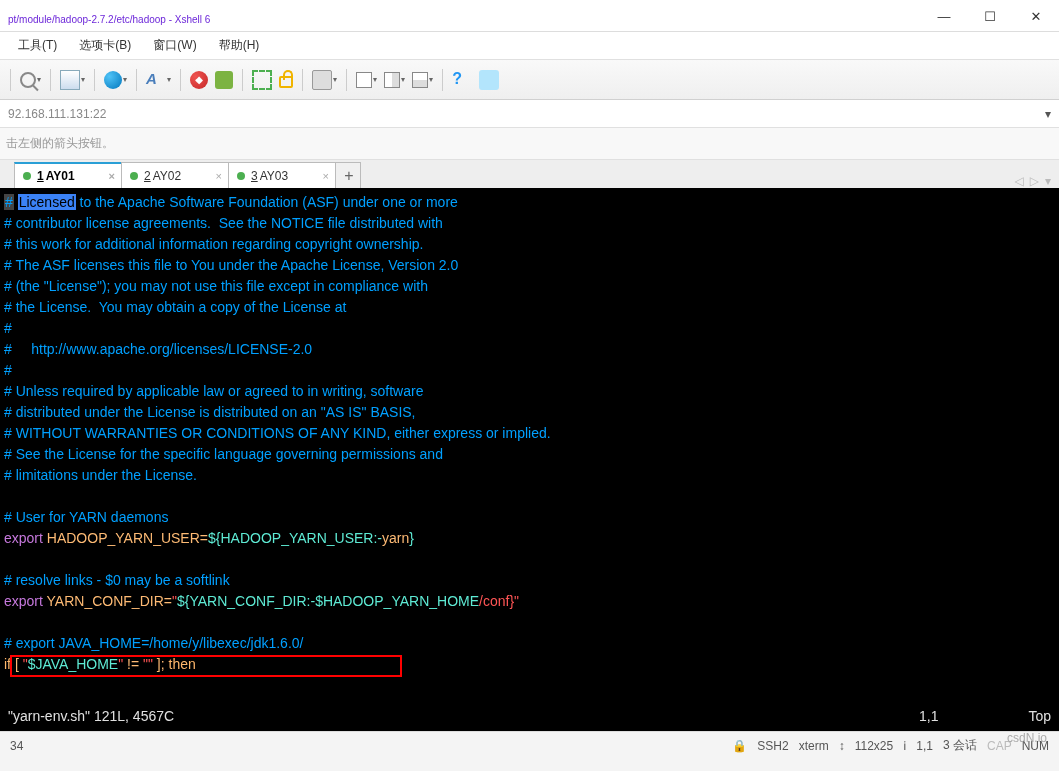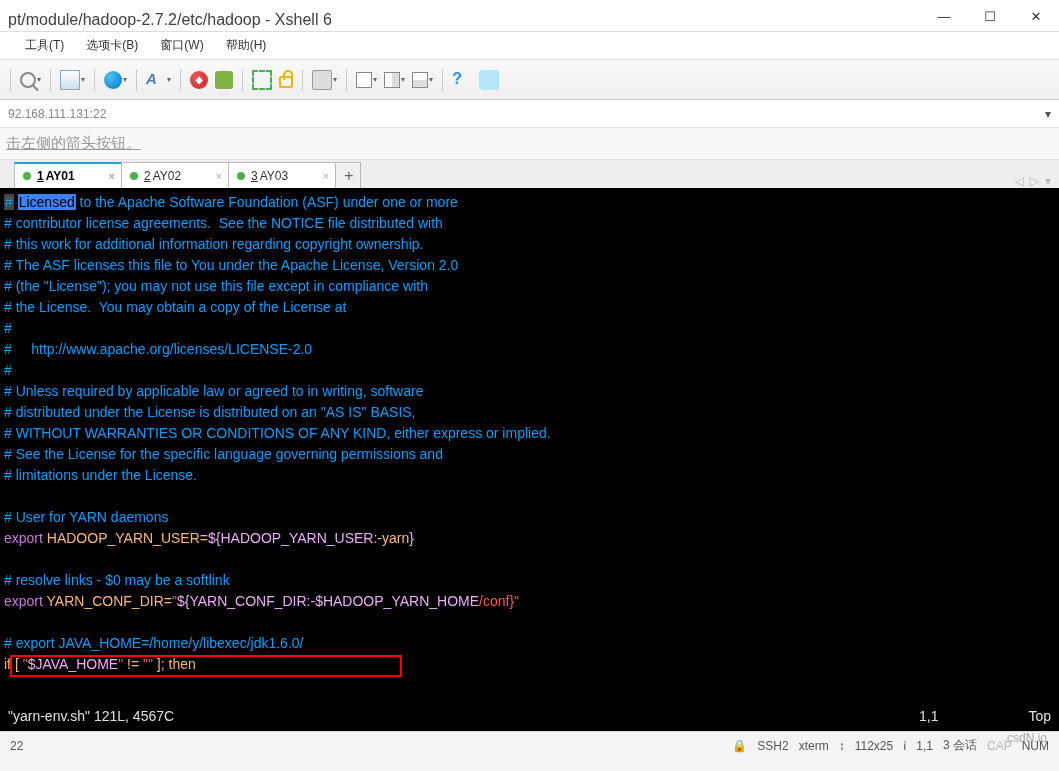--- a/index.html
+++ b/index.html
@@ -1,44 +1,44 @@
 <!DOCTYPE html>
 <html><head>
 <meta charset="utf-8">
 <style>
 *{margin:0;padding:0;box-sizing:border-box;font-family:"Microsoft YaHei",Tahoma,sans-serif;}
 body{width:1059px;height:771px;background:#f4f4f4;overflow:hidden;position:relative;}
 .titlebar{height:32px;background:#fff;border-bottom:1px solid #ddd;display:flex;align-items:center;justify-content:space-between;padding:0 0 0 8px;}
-.title-text{font-size:16px;color:#404040;margin-top:8px;}
+.title-text{font-size:10px;color:#6d28d9;margin-top:8px;}
 .win-ctrls{display:flex;height:100%;}
 .win-btn{width:46px;height:32px;display:flex;align-items:center;justify-content:center;font-size:13px;color:#333;}
-.menubar{height:28px;background:#fff;border-bottom:1px solid #e0e0e0;display:flex;align-items:center;padding-left:17px;gap:6px;}
+.menubar{height:28px;background:#fff;border-bottom:1px solid #e0e0e0;display:flex;align-items:center;padding-left:10px;gap:6px;}
 .menu-item{font-size:12px;color:#333;padding:3px 8px;}
 .toolbar{height:40px;background:linear-gradient(#f9f9f9,#efefef);border-bottom:1px solid #d0d0d0;display:flex;align-items:center;padding-left:6px;gap:3px;}
 .tb-sep{width:1px;height:22px;background:#ccc;margin:0 4px;}
 .tb-ico{width:20px;height:20px;display:inline-block;position:relative;}
 .tb-btn{padding:2px;border-radius:2px;display:flex;align-items:center;}
 .dd{font-size:8px;color:#666;margin-left:1px;}
 .addrbar{height:28px;background:#fff;border-bottom:1px solid #e0e0e0;display:flex;align-items:center;justify-content:space-between;padding:0 8px;font-size:12px;color:#888;}
-.hintbar{height:32px;background:#f8f8f8;border-bottom:1px solid #e0e0e0;display:flex;align-items:center;padding-left:6px;font-size:15px;color:#999;text-decoration:underline;}
+.hintbar{height:32px;background:#f8f8f8;border-bottom:1px solid #e0e0e0;display:flex;align-items:center;padding-left:6px;font-size:12px;color:#999;}
 .tab-area{height:28px;background:#eee;display:flex;align-items:flex-end;padding-left:14px;position:relative;}
 .tab-strip{display:flex;}
 .tab{height:26px;margin-top:2px;min-width:108px;background:#fff;border:1px solid #bbb;border-bottom:none;display:flex;align-items:center;padding:0 6px 0 8px;font-size:12px;color:#333;margin-right:-1px;}
 .tab.active{background:#fff;border-top:2px solid #2a9fd6;font-weight:bold;color:#000;}
 .tab .dot{width:8px;height:8px;border-radius:50%;background:#4caf50;margin-right:6px;}
 .tab .num{text-decoration:underline;margin-right:2px;}
 .tab .x{margin-left:auto;color:#aaa;font-size:11px;}
 .tab.add{min-width:26px;width:26px;justify-content:center;font-size:16px;color:#666;background:#f0f0f0;}
 .tab-scroll{margin-left:auto;display:flex;align-items:center;padding-right:8px;color:#bbb;font-size:12px;gap:6px;}
 .term{flex:1;background:#000;font-family:"Consolas","Courier New",monospace;font-size:14px;line-height:21px;padding:4px 0 0 4px;position:relative;height:543px;overflow:hidden;}
 .term .ln{white-space:pre;}
 .c-blue{color:#00a0ff;}
 .c-white{color:#fdba74;}
 .c-keyw{color:#c678dd;}
-.c-var{color:#f0abfc;}
+.c-var{color:#5eead4;}
 .c-str{color:#ff5555;}
 .c-func{color:#ffb86c;}
 .hl{background:#3b82f6;color:#000;padding:0 1px;}
 .cur-wrap{background:#444;padding:0 1px;}
 .redbox{position:absolute;left:10px;top:467px;width:392px;height:22px;border:2px solid #ff0000;pointer-events:none;}
 .status{position:absolute;bottom:4px;left:8px;right:8px;color:#e0e0e0;display:flex;justify-content:space-between;}
 .footer{height:28px;background:#f4f4f4;border-top:1px solid #ddd;display:flex;align-items:center;justify-content:space-between;padding:0 10px;font-size:12px;color:#555;}
 .footer .right{display:flex;gap:10px;align-items:center;}
 .ico-mag{width:16px;height:16px;border:2px solid #888;border-radius:50%;position:relative;}
 .ico-mag:after{content:'';position:absolute;width:7px;height:2px;background:#888;bottom:-3px;right:-5px;transform:rotate(45deg);}
@@ -184,21 +184,21 @@
   <div class="status">
     <span>"yarn-env.sh" 121L, 4567C</span>
     <span style="display:flex;gap:90px;">
       <span>1,1</span>
       <span>Top</span>
     </span>
   </div>
 </div>
 
 <div class="footer">
-  <span>22</span>
+  <span>34</span>
   <div class="right">
     <span style="color:#4caf50;">🔒</span>
     <span>SSH2</span>
     <span>xterm</span>
     <span>↕</span>
       <span>112x25</span>
     <span>ℹ</span>
       <span>1,1</span>
     <span>3 会话</span>
     <span style="color:#bbb;">CAP</span>

